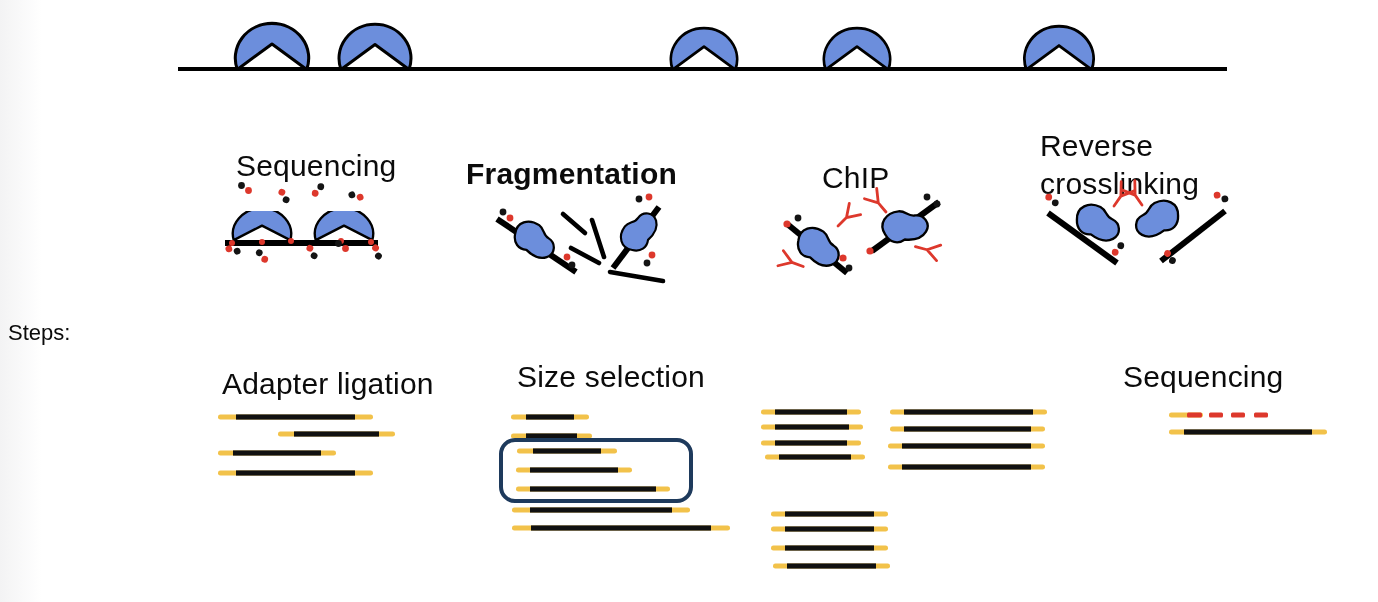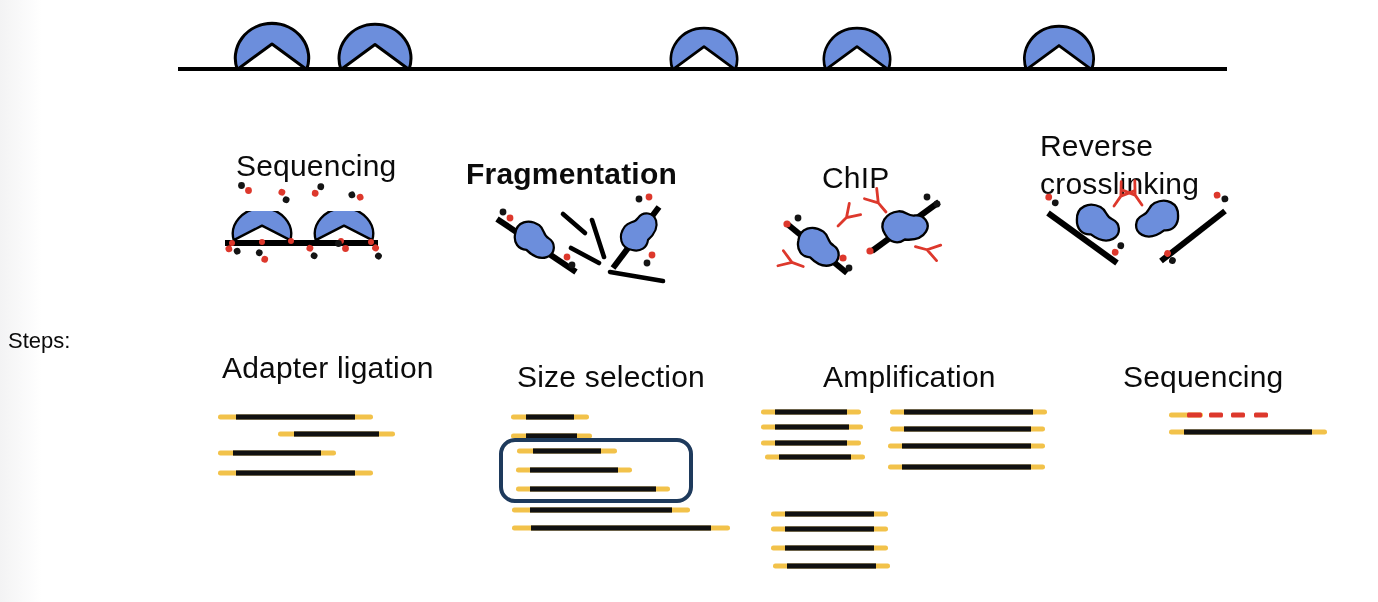--- a/index.html
+++ b/index.html
@@ -28,31 +28,30 @@
   .dot-red{fill:var(--red);}
   .sel-box{fill:none;stroke:var(--navy);stroke-width:4;}
 </style>
 </head>
 <body>
 
 <div id="canvas">
 
   <div id="edge-fade"></div>
 
-  <div class="small-label" style="left:8px;top:328px;">Steps:</div>
+  <div class="small-label" style="left:8px;top:320px;">Steps:</div>
 
   <div class="stage-label" style="left:236px;top:147px;">Sequencing</div>
   <div class="stage-label" style="left:466px;top:155px;font-weight:bold;">Fragmentation</div>
   <div class="stage-label" style="left:822px;top:159px;text-align:right;">ChIP</div>
   <div class="stage-label" style="left:1040px;top:103px;margin-top:24px;">Reverse
 crosslinking</div>
 
-  <div class="stage-label" style="left:222px;top:349px;">Adapter ligation</div>
+  <div class="stage-label" style="left:222px;top:365px;">Adapter ligation</div>
   <div class="stage-label" style="left:517px;top:358px;">Size selection</div>
-  <div class="stage-label" style="left:823px;top:358px;">Amplification</div>
   <div class="stage-label" style="left:1123px;top:358px;">Sequencing</div>
 
   <svg id="scene" width="1378" height="602" viewBox="0 0 1378 602">
     <defs>
       <symbol id="sym-pacman" viewBox="0 0 74 50">
         <path d="M3,48 A36,34 0 1 1 71,48 L37,23 Z"></path>
       </symbol>
       <symbol id="sym-flatblob" viewBox="0 0 66 34">
         <path d="M2,32 A32,28 0 1 1 64,32 L33,16 Z"></path>
       </symbol>

